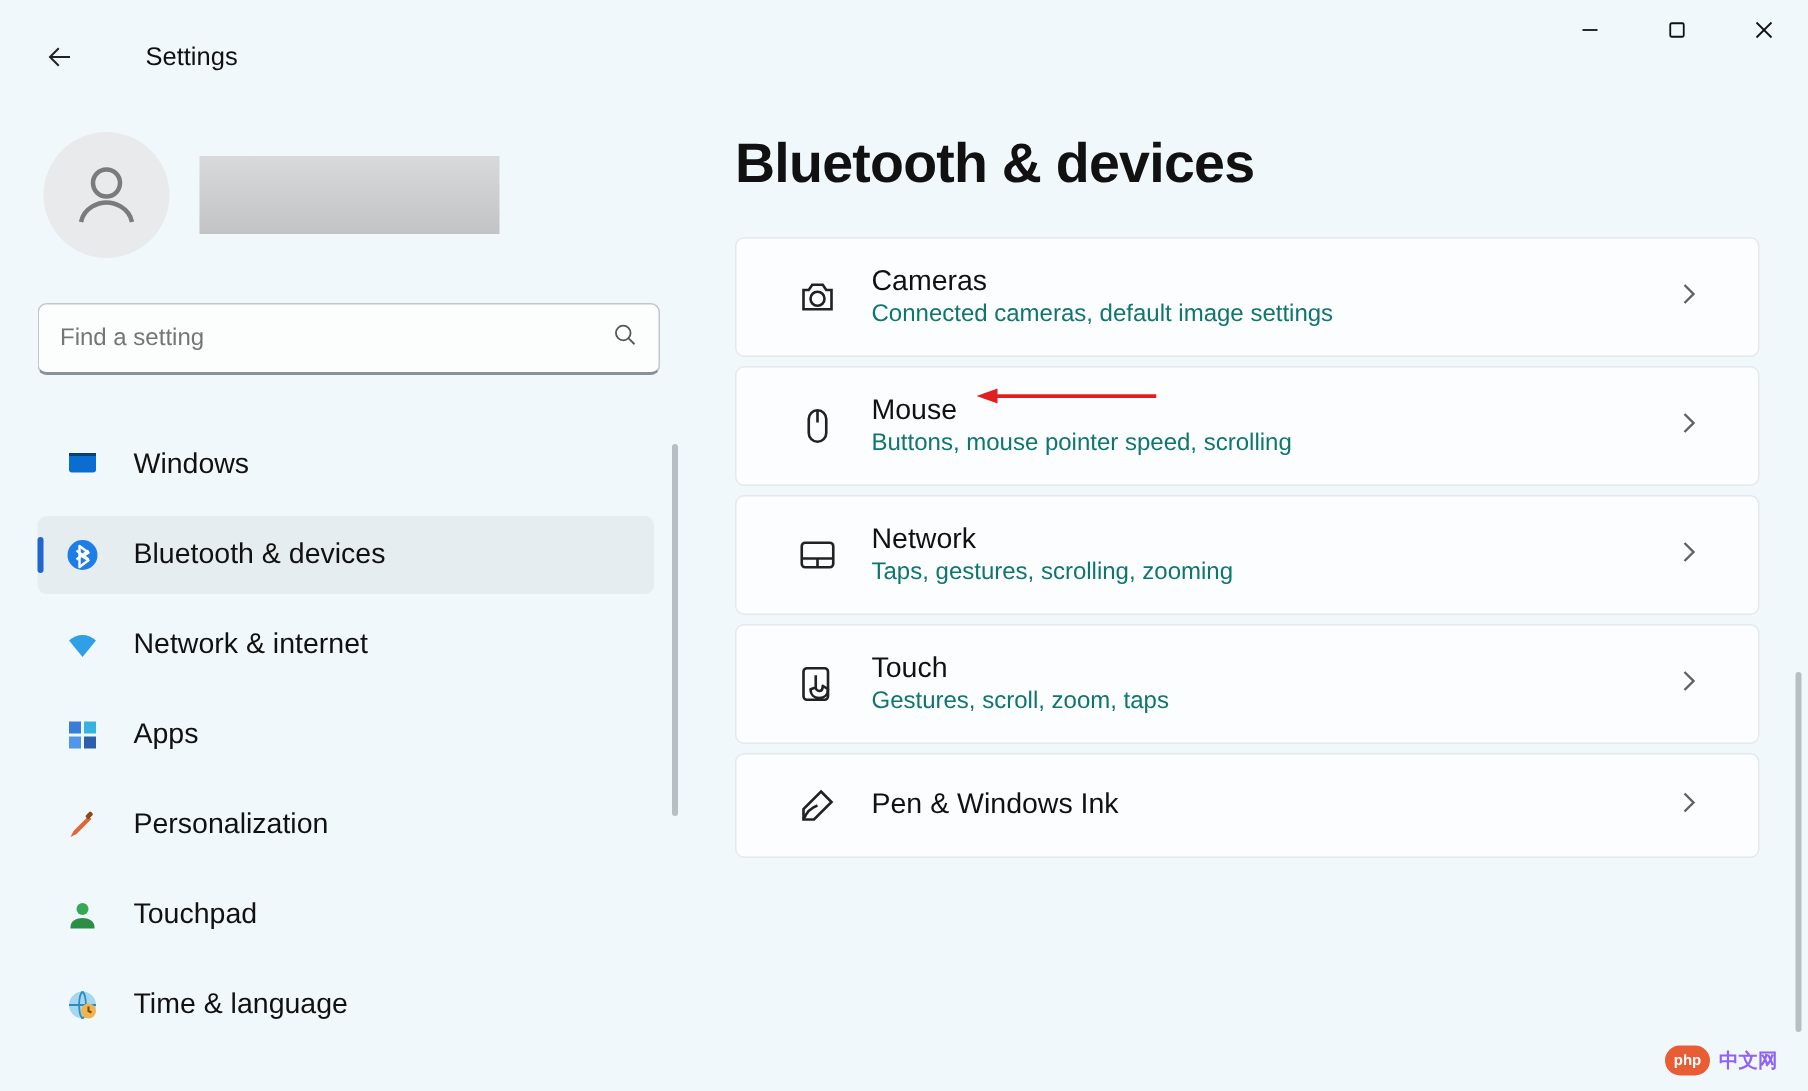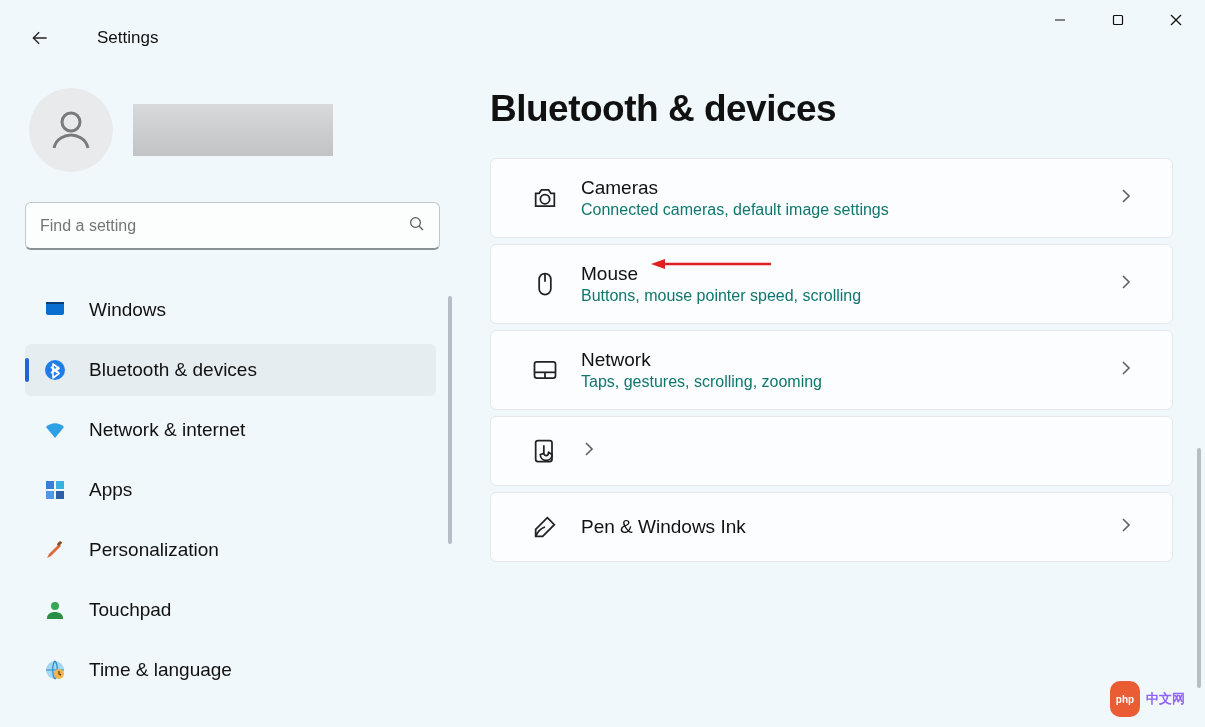--- a/index.html
+++ b/index.html
@@ -157,21 +157,21 @@
       left: 668px; top: 232px;
       pointer-events:none;
     }
     .watermark {
       position: absolute; bottom: 10px; right: 20px;
       color: #fff; font-size: 13px; font-weight: 600;
       display:flex; align-items:center; gap:6px;
       opacity: 0.95;
     }
     .watermark .logo {
-      width: 30px; height: 36px;
+      width: 30px; height: 20px;
       background: #e9552a; border-radius: 10px;
       display:flex; align-items:center; justify-content:center;
       font-size:10px; font-weight:bold;
     }
     .watermark .txt { color: #8b5cf6; }
   </style>
 </head>
 <body>
 
 <div class="window-controls">
@@ -361,20 +361,24 @@
           </svg></span>
     </div>
 
     <div class="card">
       <span class="card-icon">
         <svg viewBox="0 0 24 24" fill="none" stroke="currentColor" stroke-width="1.5">
             <rect x="4" y="3" width="14" height="18" rx="2"></rect>
             <path d="M11 9v5c0 1 1 2 2 2s2-1 2-3l3 2c0 3-2 5-5 5s-5-2-5-5l3-1V9c0-1 0-2 0-2" stroke-linejoin="round"></path>
           </svg>
       </span>
+      <div class="card-body">
+        <div class="card-title">Touch</div>
+        <div class="card-sub">Gestures, scroll, zoom, taps</div>
+      </div>
       <span class="chevron"><svg viewBox="0 0 16 16" fill="none" stroke="currentColor" stroke-width="1.6">
             <polyline points="5 2 11 8 5 14"></polyline>
           </svg></span>
     </div>
 
     <div class="card">
       <span class="card-icon">
         <svg viewBox="0 0 24 24" fill="none" stroke="currentColor" stroke-width="1.5">
             <path d="M14 4l6 6-10 10H4v-6L14 4z"></path>
             <path d="M4 20c2-5 5-7 8-8"></path>

